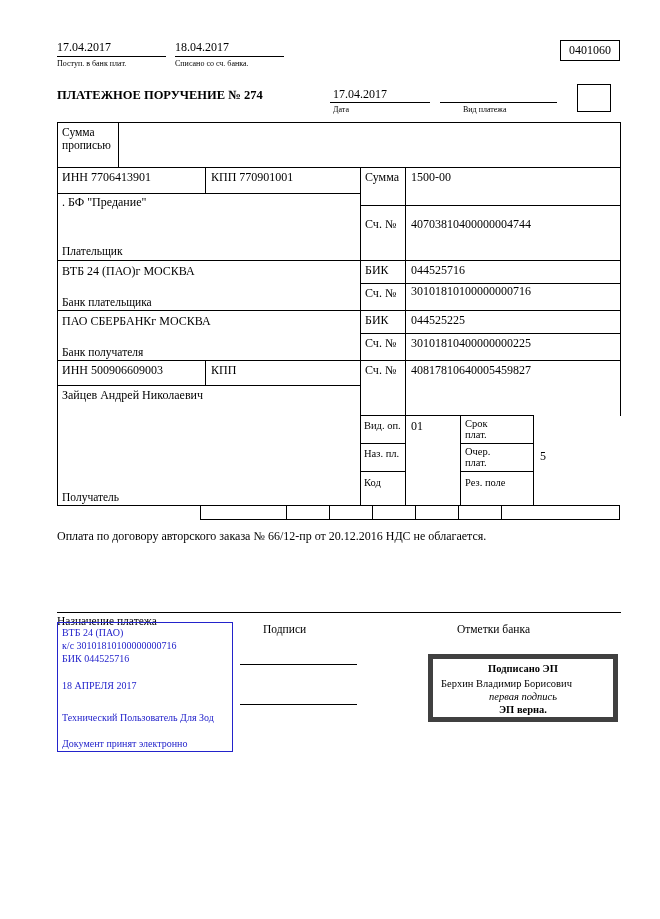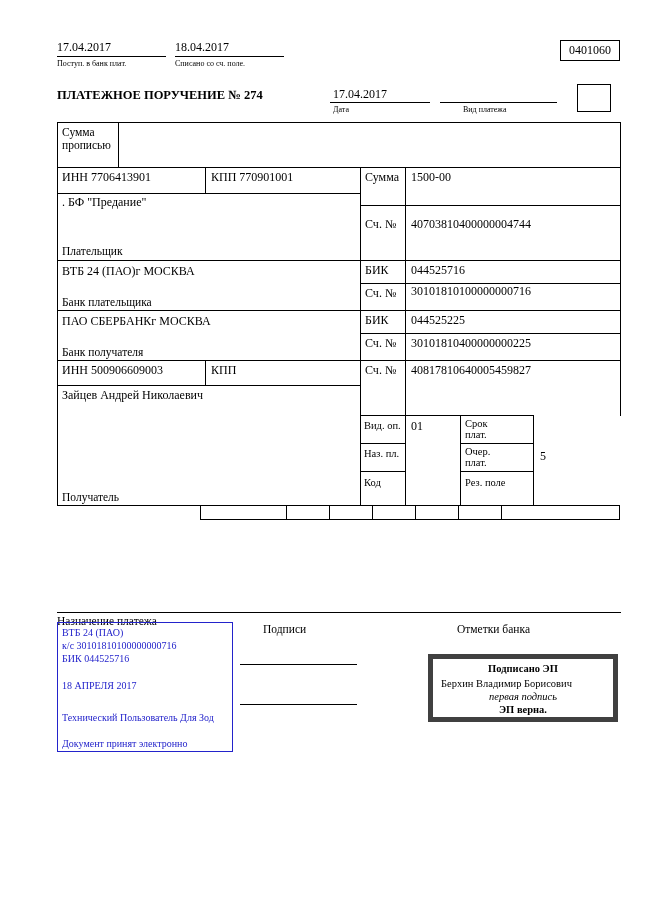--- a/index.html
+++ b/index.html
@@ -28,21 +28,21 @@
 <body>
 
 <div class="page">
 
   <span class="t" style="left:57px;top:41px;">17.04.2017</span>
   <div class="hl" style="left:57px;top:56px;width:109px;"></div>
   <span class="t sz8" style="left:57px;top:59px;">Поступ. в банк плат.</span>
 
   <span class="t" style="left:175px;top:41px;">18.04.2017</span>
   <div class="hl" style="left:175px;top:56px;width:109px;"></div>
-  <span class="t sz8" style="left:175px;top:59px;">Списано со сч. поле.</span>
+  <span class="t sz8" style="left:175px;top:59px;">Списано со сч. банка.</span>
 
   <div class="box" style="left:560px;top:40px;width:60px;height:21px;text-align:center;font-size:12px;line-height:19px;">
     <span>0401060</span>
   </div>
 
   <span class="t b" style="left:57px;top:88px;font-size:12.5px;">ПЛАТЕЖНОЕ ПОРУЧЕНИЕ № 274</span>
   <span class="t" style="left:333px;top:88px;">17.04.2017</span>
   <div class="hl" style="left:330px;top:102px;width:100px;"></div>
   <div class="hl" style="left:440px;top:102px;width:117px;"></div>
   <span class="t sz8" style="left:333px;top:105px;">Дата</span>
@@ -123,20 +123,21 @@
   <div class="fieldrow" style="left:200px;top:505px;width:420px;height:15px;">
     <div class="fcell" style="width:86px;"></div>
     <div class="fcell" style="width:43px;"></div>
     <div class="fcell" style="width:43px;"></div>
     <div class="fcell" style="width:43px;"></div>
     <div class="fcell" style="width:43px;"></div>
     <div class="fcell" style="width:43px;"></div>
     <div class="fcell" style="flex:1;"></div>
   </div>
 
+  <span class="t" style="left:57px;top:530px;">Оплата по договору авторского заказа № 66/12-пр от 20.12.2016 НДС не облагается.</span>
   <div class="hl" style="left:57px;top:612px;width:564px;"></div>
   <span class="t sz11" style="left:57px;top:615px;">Назначение платежа</span>
 
   <div class="bluebox" style="left:57px;top:622px;width:176px;height:130px;">
     <span class="bl" style="left:4px;top:4px;">ВТБ 24 (ПАО)</span>
     <span class="bl" style="left:4px;top:17px;">к/с 30101810100000000716</span>
     <span class="bl" style="left:4px;top:30px;">БИК 044525716</span>
     <span class="bl" style="left:4px;top:57px;">18 АПРЕЛЯ 2017</span>
     <span class="bl blwrap" style="left:4px;top:89px;">Технический Пользователь Для Зод</span>
     <span class="bl" style="left:4px;top:115px;">Документ принят электронно</span>

